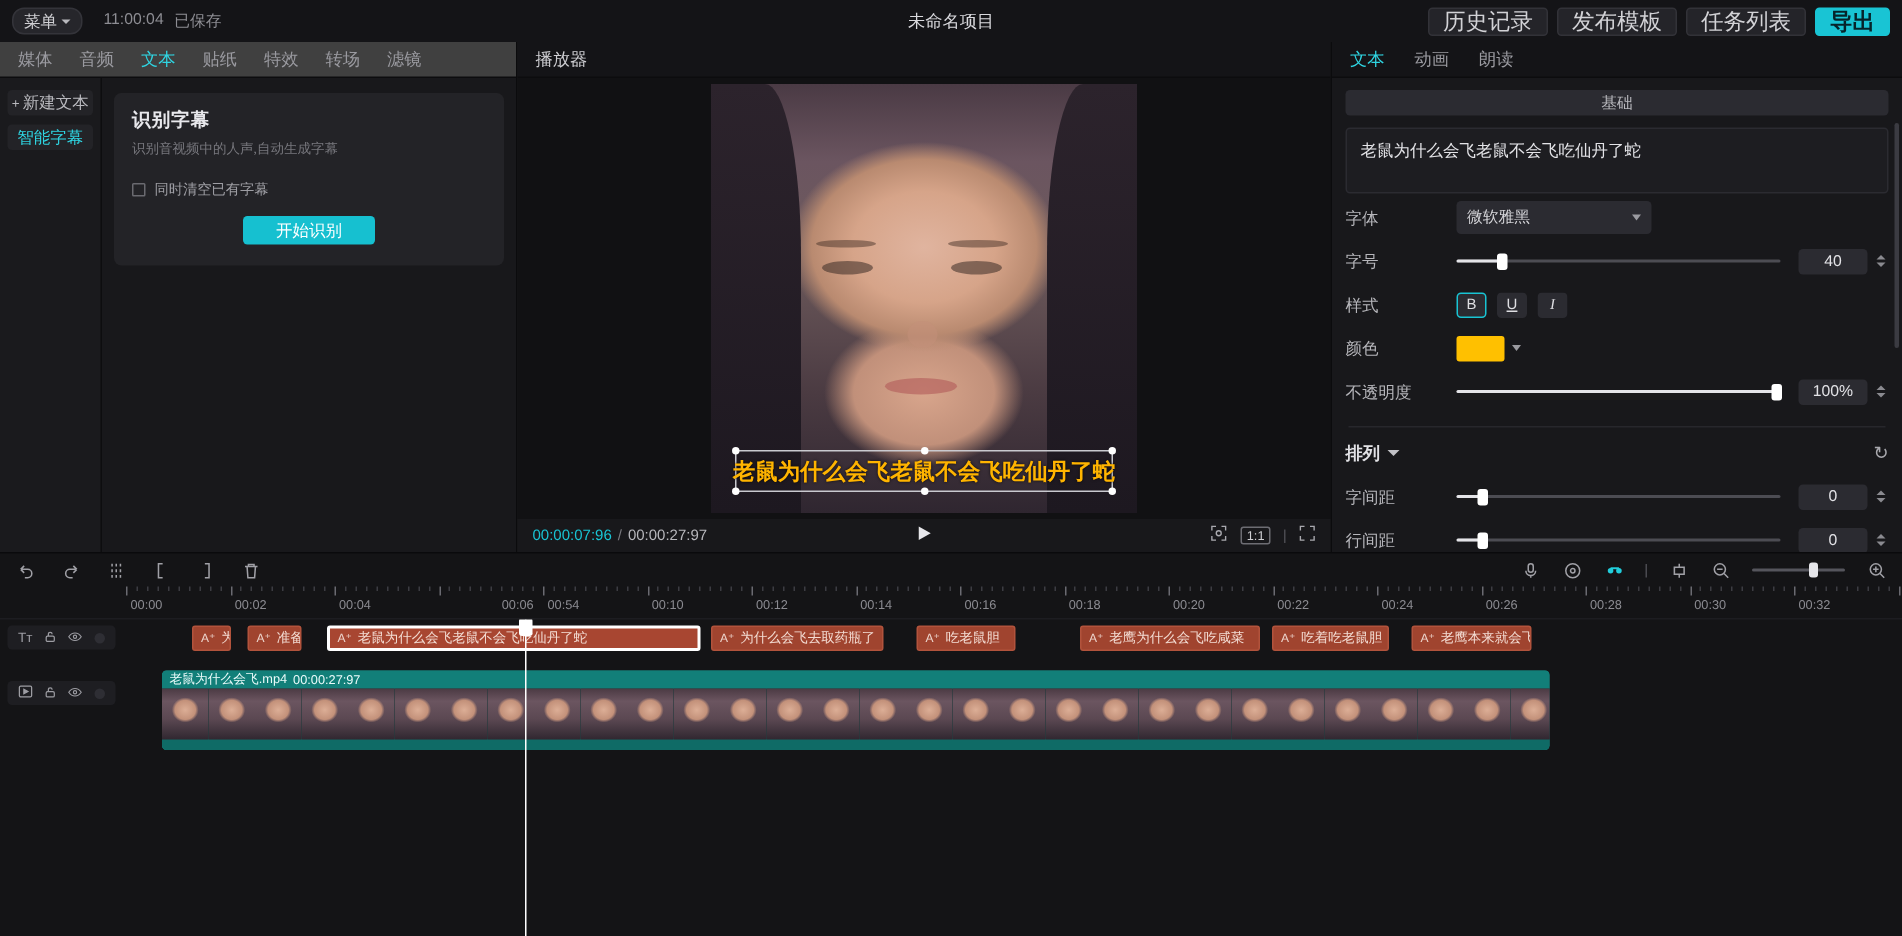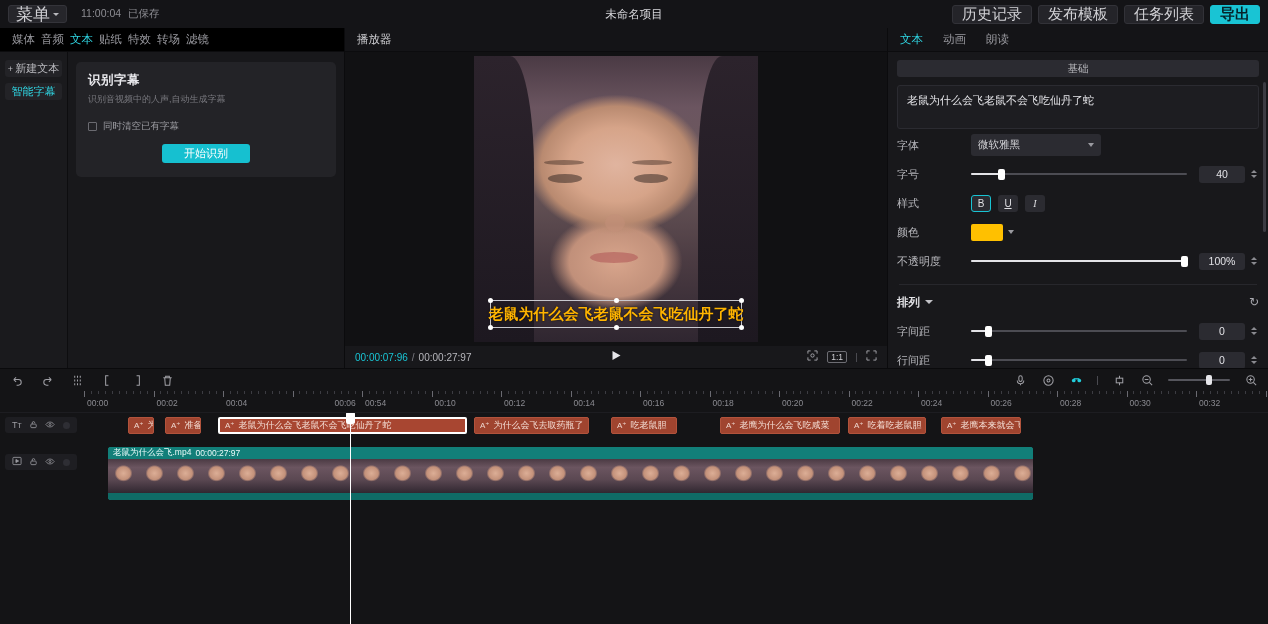--- a/index.html
+++ b/index.html
@@ -11,56 +11,56 @@
     -webkit-font-smoothing:antialiased;
   }
   .app{ width:1268px; height:624px; position:relative; background:#141416; display:flex; flex-direction:column; }
 
   
   .titlebar{
     height:28px; background:#141417; display:flex; align-items:center;
     padding:0 8px; flex:0 0 28px; position:relative;
   }
   .menu-btn{
-    background:#26262b; border:1px solid #34343a; border-radius:3px;
+    background:#26262b; border:1px solid #34343a; border-radius:8px;
     height:18px; padding:0 7px; display:flex; align-items:center; gap:3px;
-    font-size:17px; color:#cfcfd3; cursor:pointer;
+    font-size:11px; color:#cfcfd3; cursor:pointer;
   }
   .caret{ width:0;height:0;border-left:3px solid transparent;border-right:3px solid transparent;border-top:3px solid #b8b8bd; }
   .save-info{ margin-left:14px; font-size:10.5px; color:#8d8d93; display:flex; gap:7px; }
   .proj-title{
     position:absolute; left:0; right:0; text-align:center; font-size:11.5px; color:#d9d9dd;
     pointer-events:none;
   }
   .tb-right{ margin-left:auto; display:flex; align-items:center; gap:6px; z-index:2; }
   .tb-btn{
     background:#242429; border:1px solid #323238; border-radius:3px; height:19px;
     padding:0 9px; display:flex; align-items:center; font-size:15px; color:#d2d2d6; cursor:pointer;
   }
   .tb-btn.accent{ background:#19c4d4; border-color:#19c4d4; color:#06232a; font-weight:bold; }
 
   
   .upper{ display:flex; flex:0 0 340px; height:340px; }
 
   
   .res-panel{ width:345px; background:#18181b; border-right:1px solid #0b0b0d; display:flex; flex-direction:column; }
   .res-tabs{
-    height:24px; display:flex; align-items:center; gap:6px; padding:0 12px;
-    background:#000000; border-bottom:1px solid #0c0c0e; flex:0 0 24px;
+    height:24px; display:flex; align-items:center; gap:18px; padding:0 12px;
+    background:#404040; border-bottom:1px solid #0c0c0e; flex:0 0 24px;
   }
   .res-tab{ font-size:11.5px; color:#9a9aa0; cursor:pointer; }
   .res-tab.active{ color:#2fd5e2; }
   .res-body{ flex:1; display:flex; }
   .res-nav{ width:68px; background:#1a1a1d; padding:8px 5px; display:flex; flex-direction:column; gap:6px; border-right:1px solid #0d0d0f;}
   .res-nav-item{
     font-size:11px; color:#b9b9be; background:#232327; border-radius:3px; height:17px;
     display:flex; align-items:center; justify-content:center; cursor:pointer; gap:2px;
   }
   .res-nav-item.active{ color:#2fd5e2; }
-  .res-content{ flex:1; padding:10px 8px; }
+  .res-content{ flex:1; padding:10px 8px;font-family:Liberation Serif, serif; }
   .card{
     background:#232327; border-radius:5px; padding:10px 12px 14px 12px; width:100%;
   }
   .card-title{ font-size:12.5px; color:#e8e8ec; font-weight:bold; letter-spacing:.5px; }
   .card-desc{ font-size:9px; color:#77777d; line-height:1.5; margin-top:4px; }
   .chk-row{ display:flex; align-items:center; gap:6px; margin-top:13px; cursor:pointer; }
   .chk{ width:9px;height:9px;border:1px solid #6a6a70; border-radius:1px; background:transparent; }
   .chk-label{ font-size:9.5px; color:#9e9ea4; }
   .btn-primary{
     margin-top:11px; background:#16c0d0; color:#fff; border-radius:3px; height:19px;

